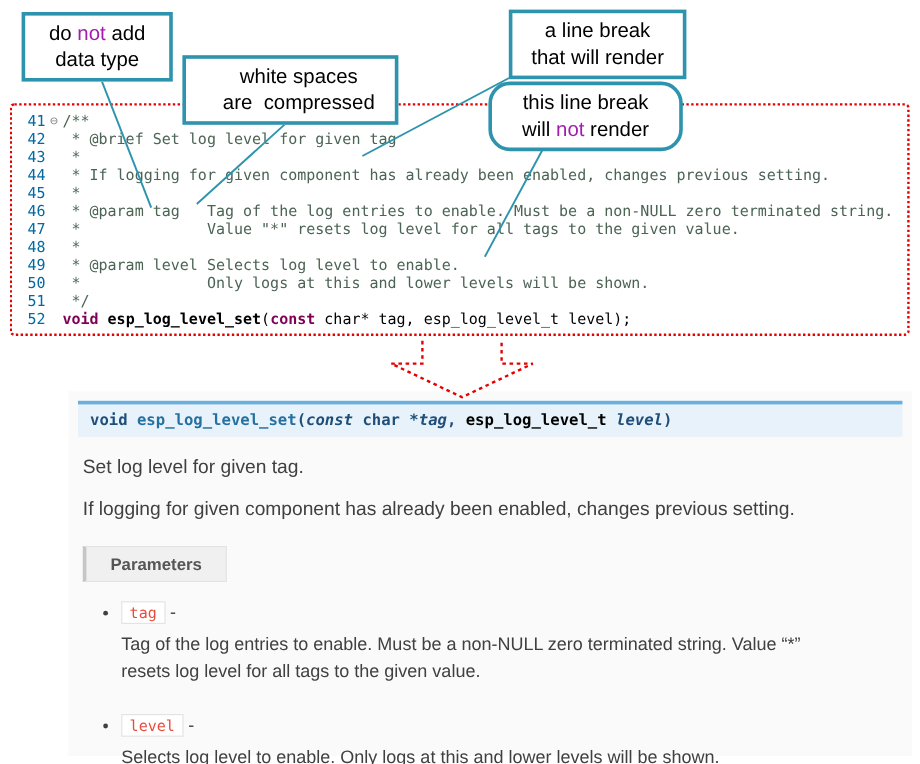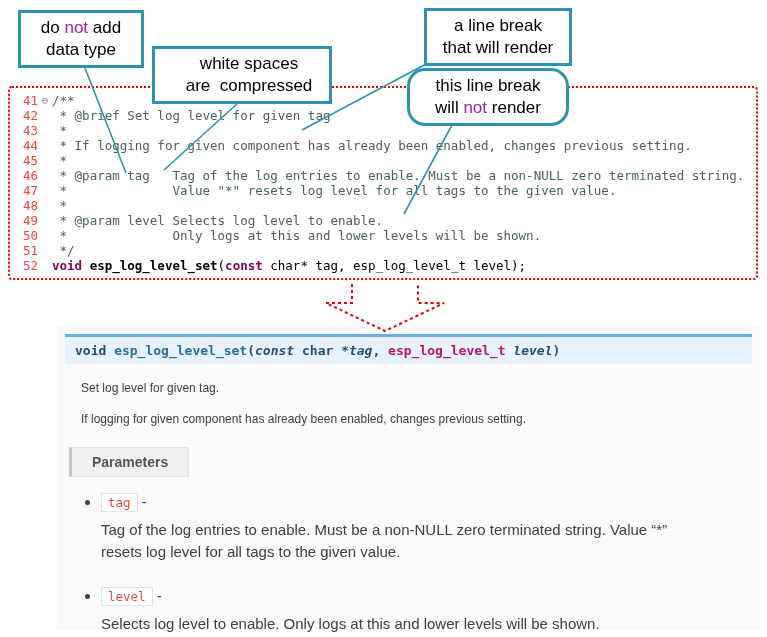--- a/index.html
+++ b/index.html
@@ -17,40 +17,40 @@
   #callout-break-norender{ left: 407px; top: 68px; width: 162px; border-radius: 18px; }
 
   
   #overlay { position: absolute; left: 0; top: 0; width: 767px; height: 637px; z-index: 5; pointer-events: none; }
 
   
   .editor { position: absolute; left: 8px; top: 86px; width: 750px; height: 194px;
             border: 2px dotted #e60000; border-radius: 4px; padding: 5px 2px; background: #fff;
             font-family: "DejaVu Sans Mono", monospace; font-size: 12.5px; line-height: 15px; z-index: 1; }
   .code-line { display: flex; white-space: pre; }
-  .gutter { width: 26px; text-align: right; color: #ef4444; flex: none; }
+  .gutter { width: 26px; text-align: right; color: #0369a1; flex: none; }
   .fold { width: 14px; color: #8a8a8a; flex: none; text-align: center; font-size: 11px; }
   .code { white-space: pre; }
   .cmt { color: #4b6454; }
   .kw  { color: #7f0055; font-weight: bold; }
   .fn  { color: #000000; font-weight: bold; }
   .plain { color: #000000; }
 
   
   .docs { position: absolute; left: 57px; top: 326px; width: 703px; height: 304px;
           background: #fafafa; z-index: 1; color: #404040; }
   .sig { margin: 8px 8px 0; background: #e7f2fa; border-top: 3px solid #6ab0de;
          padding: 6px 10px; font-family: "DejaVu Sans Mono", monospace; font-size: 13px; }
   .sig-kw    { color: #1f4e79; font-weight: bold; }
   .sig-kw-it { color: #1f4e79; font-weight: bold; font-style: italic; }
   .sig-name  { color: #2470a0; font-weight: bold; }
   .sig-plain { color: #1f4e79; font-weight: bold; }
   .sig-arg   { color: #1f4e79; font-weight: bold; font-style: italic; }
-  .sig-type  { color: #be185d; font-weight: bold; }
-  .docs p.body { margin: 17px 24px; font-size: 12px; color: #404040; }
+  .sig-type  { color: #000000; font-weight: bold; }
+  .docs p.body { margin: 17px 12px; font-size: 16px; color: #404040; }
   .params-label { display: inline-block; margin: 4px 0 0 12px; background: #f0f0f0;
                   border: 1px solid #e3e3e3; border-left: 3px solid #c6c6c6;
                   padding: 6px 20px; font-weight: bold; color: #555; font-size: 14px; }
   ul.params { margin: 16px 0 0 44px; padding: 0; list-style: disc; }
   li.param { margin-bottom: 24px; font-size: 15px; }
   .param-code { display: inline-block; font-family: "DejaVu Sans Mono", monospace; font-size: 12.5px;
                 color: #e74c3c; background: #fff; border: 1px solid #e1e4e5; padding: 1px 6px; }
   .param-dash { color: #404040; }
   .param-desc { margin: 7px 0 0; max-width: 605px; line-height: 1.45; color: #404040; }
 </style>

